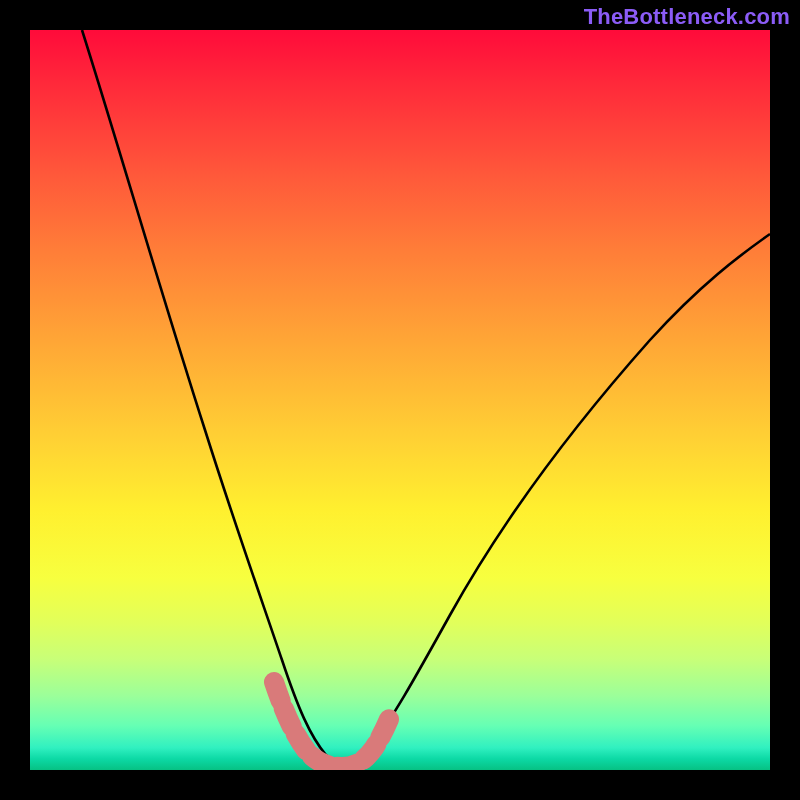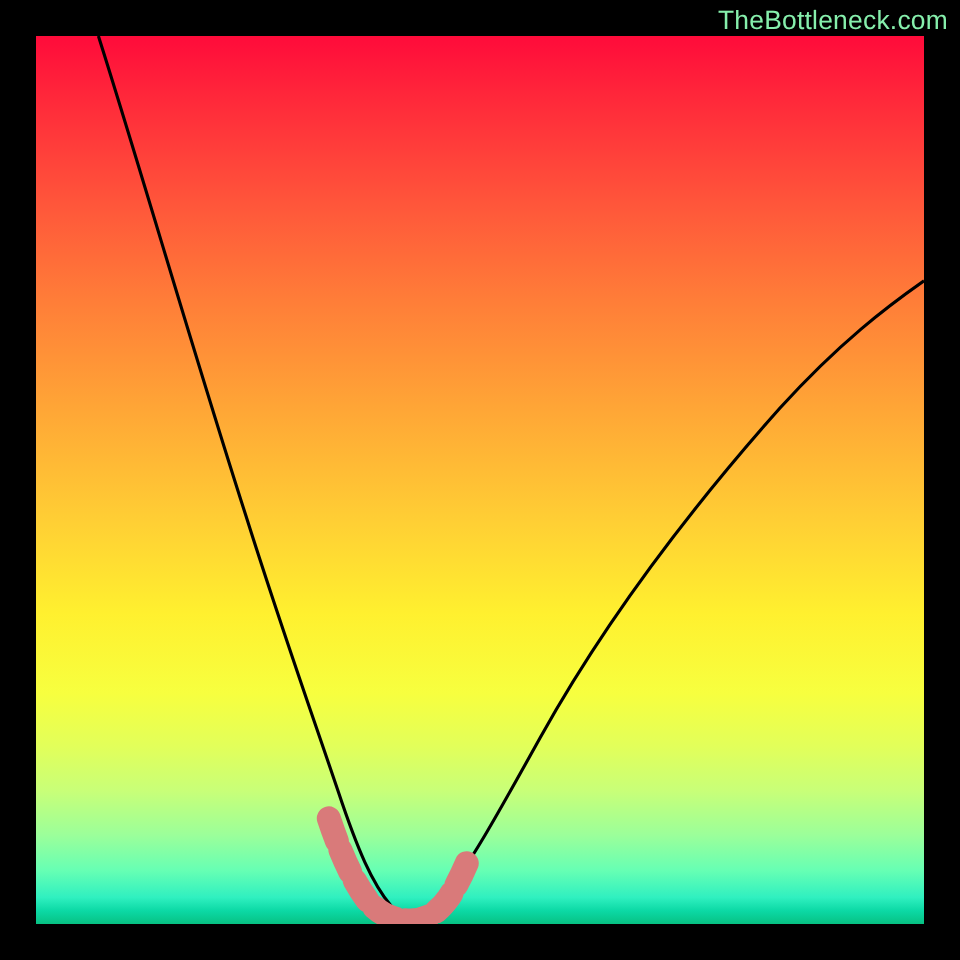--- a/index.html
+++ b/index.html
@@ -40,22 +40,22 @@
   .curves {
     position: absolute;
     inset: 0;
   }
   .watermark {
     position: absolute;
     top: 4px;
     right: 10px;
     font-family: Arial, Helvetica, sans-serif;
     font-size: 22px;
-    color: #86efac;
-    font-weight: 400;
+    color: #8b5cf6;
+    font-weight: 700;
     letter-spacing: 0.2px;
   }
 </style>
 </head>
 <body>
 
 <div class="frame">
   <div class="plot">
     <div class="gradient"></div>
     <svg class="curves" viewBox="0 0 740 740" preserveAspectRatio="none">

